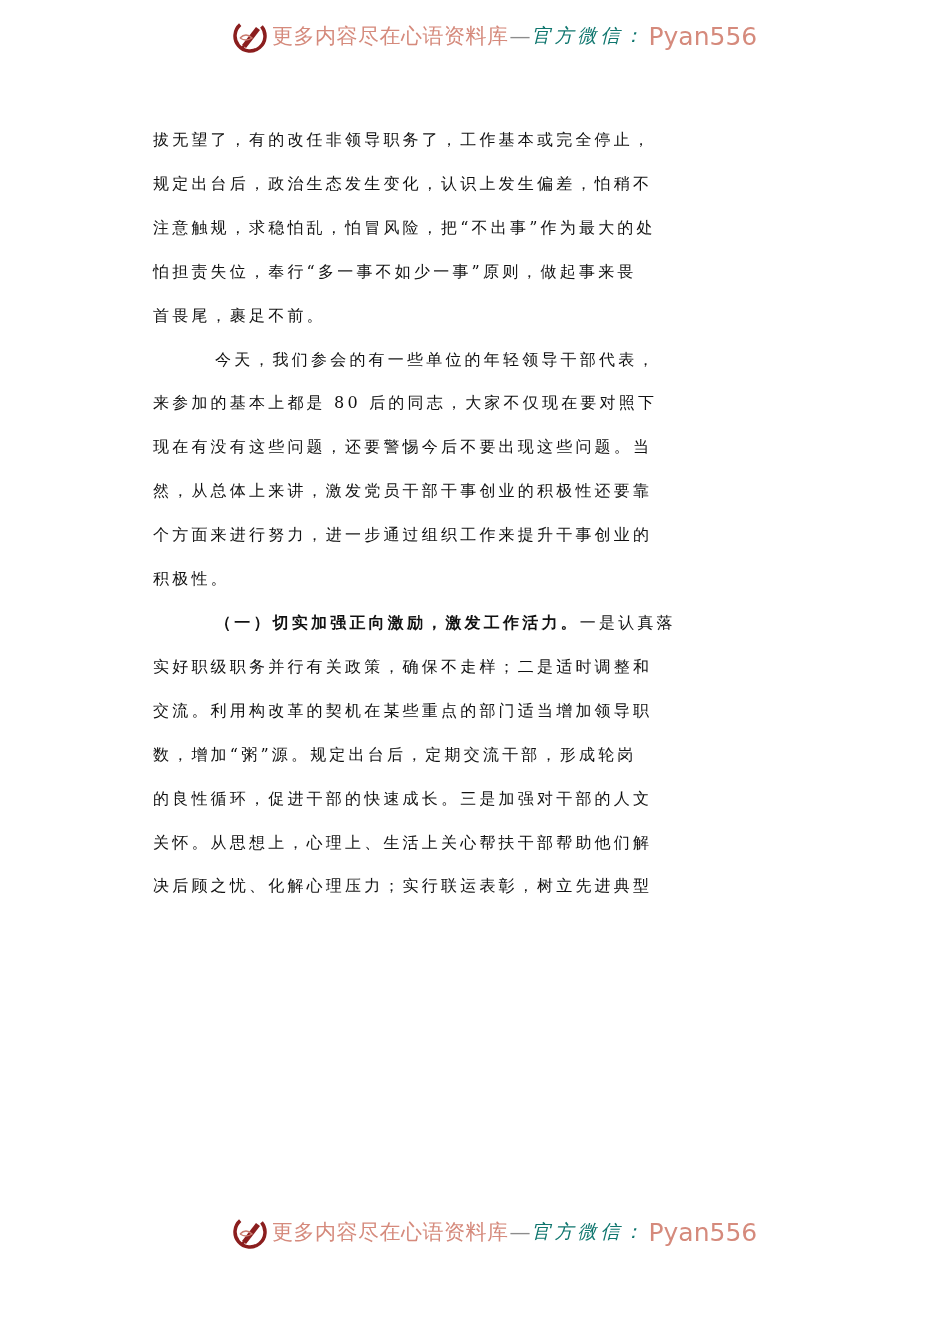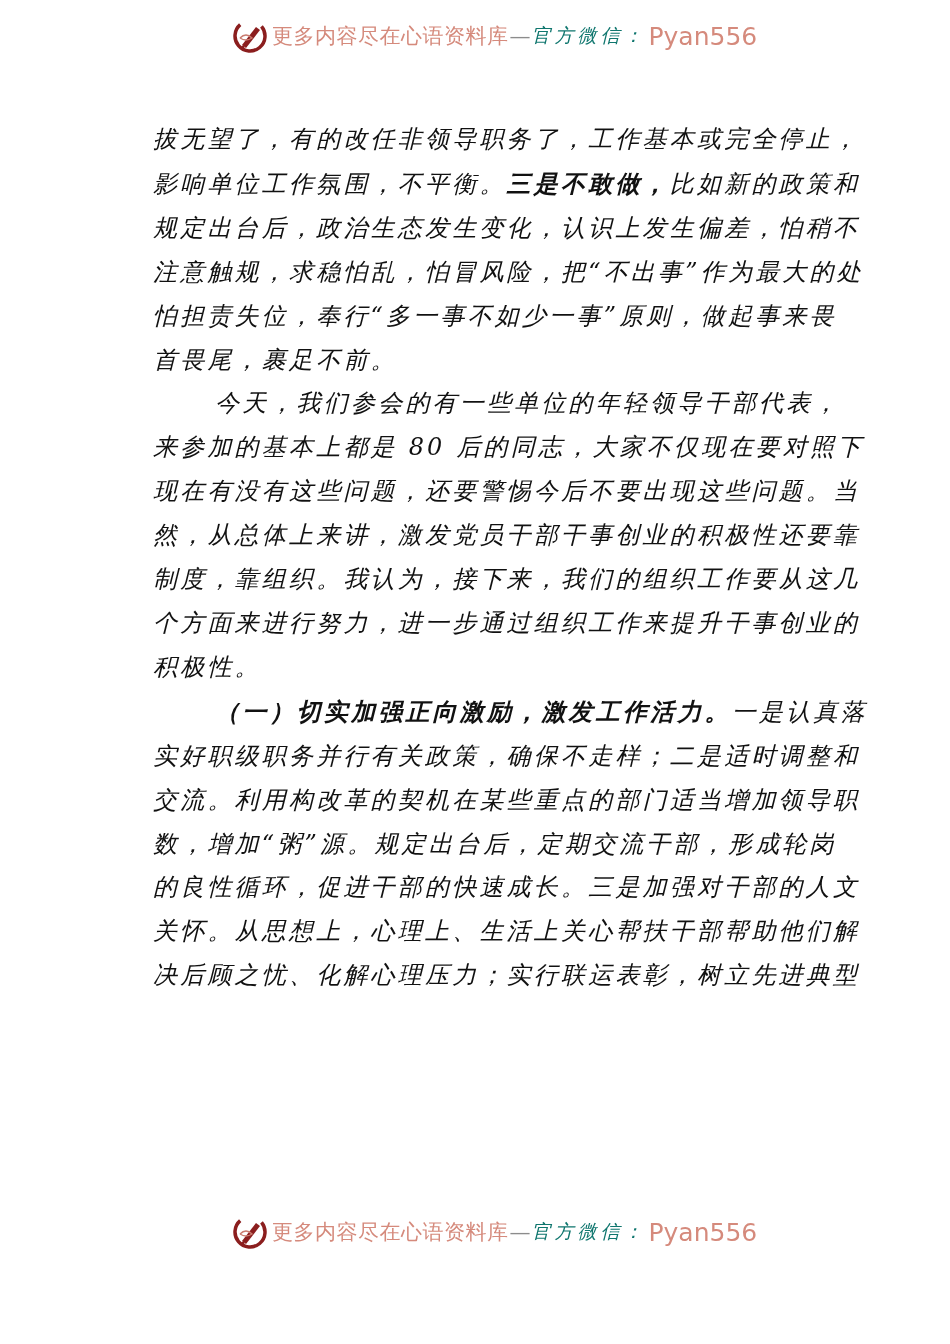--- a/index.html
+++ b/index.html
@@ -53,24 +53,23 @@
       font-family: "DejaVu Sans", "Liberation Sans", sans-serif;
       font-size: 25px;
       color: #d58a7c;
       margin-left: 2px;
     }
     .content {
       position: absolute;
       left: 153px;
       top: 118px;
       width: 665px;
-      font-size: 24px;
+      font-size: 16px;
       line-height: 43.9px;
       letter-spacing: 3.2px;
-      font-style: italic;
     }
     .para {
       margin: 0;
       padding: 0;
       text-align: justify;
       text-align-last: left;
     }
     .para.indent { text-indent: 62px; }
     .line { display: block; white-space: nowrap; }
     b { font-weight: bold; }
@@ -87,32 +86,30 @@
   </svg>
   <span class="lead">更多内容尽在心语资料库</span>
   <span class="dash">—</span>
   <span class="official">官方微信：</span>
   <span class="wechat">Pyan556</span>
 </div>
 
 <div class="content" id="doc">
     <div class="para">
       <span class="line"><span>拔无望了，有的改任非领导职务了，工作基本或完全停止，</span></span>
-      <span class="line"><span>影响单位工作氛围，不平衡。</span><b>三是不敢做，</b><span>比如新的政策和</span></span>
       <span class="line"><span>规定出台后，政治生态发生变化，认识上发生偏差，怕稍不</span></span>
       <span class="line"><span>注意触规，求稳怕乱，怕冒风险，把“不出事”作为最大的处</span></span>
       <span class="line"><span>怕担责失位，奉行“多一事不如少一事”原则，做起事来畏</span></span>
       <span class="line"><span>首畏尾，裹足不前。</span></span>
     </div>
     <div class="para indent" style="text-indent: 0px;">
       <span class="line" style="padding-left: 62px;"><span>今天，我们参会的有一些单位的年轻领导干部代表，</span></span>
       <span class="line"><span>来参加的基本上都是 80 后的同志，大家不仅现在要对照下</span></span>
       <span class="line"><span>现在有没有这些问题，还要警惕今后不要出现这些问题。当</span></span>
       <span class="line"><span>然，从总体上来讲，激发党员干部干事创业的积极性还要靠</span></span>
-      <span class="line"><span>制度，靠组织。我认为，接下来，我们的组织工作要从这几</span></span>
       <span class="line"><span>个方面来进行努力，进一步通过组织工作来提升干事创业的</span></span>
       <span class="line"><span>积极性。</span></span>
     </div>
     <div class="para indent" style="text-indent: 0px;">
       <span class="line" style="padding-left: 62px;"><b>（一）切实加强正向激励，激发工作活力。</b><span>一是认真落</span></span>
       <span class="line"><span>实好职级职务并行有关政策，确保不走样；二是适时调整和</span></span>
       <span class="line"><span>交流。利用构改革的契机在某些重点的部门适当增加领导职</span></span>
       <span class="line"><span>数，增加“粥”源。规定出台后，定期交流干部，形成轮岗</span></span>
       <span class="line"><span>的良性循环，促进干部的快速成长。三是加强对干部的人文</span></span>
       <span class="line"><span>关怀。从思想上，心理上、生活上关心帮扶干部帮助他们解</span></span>

